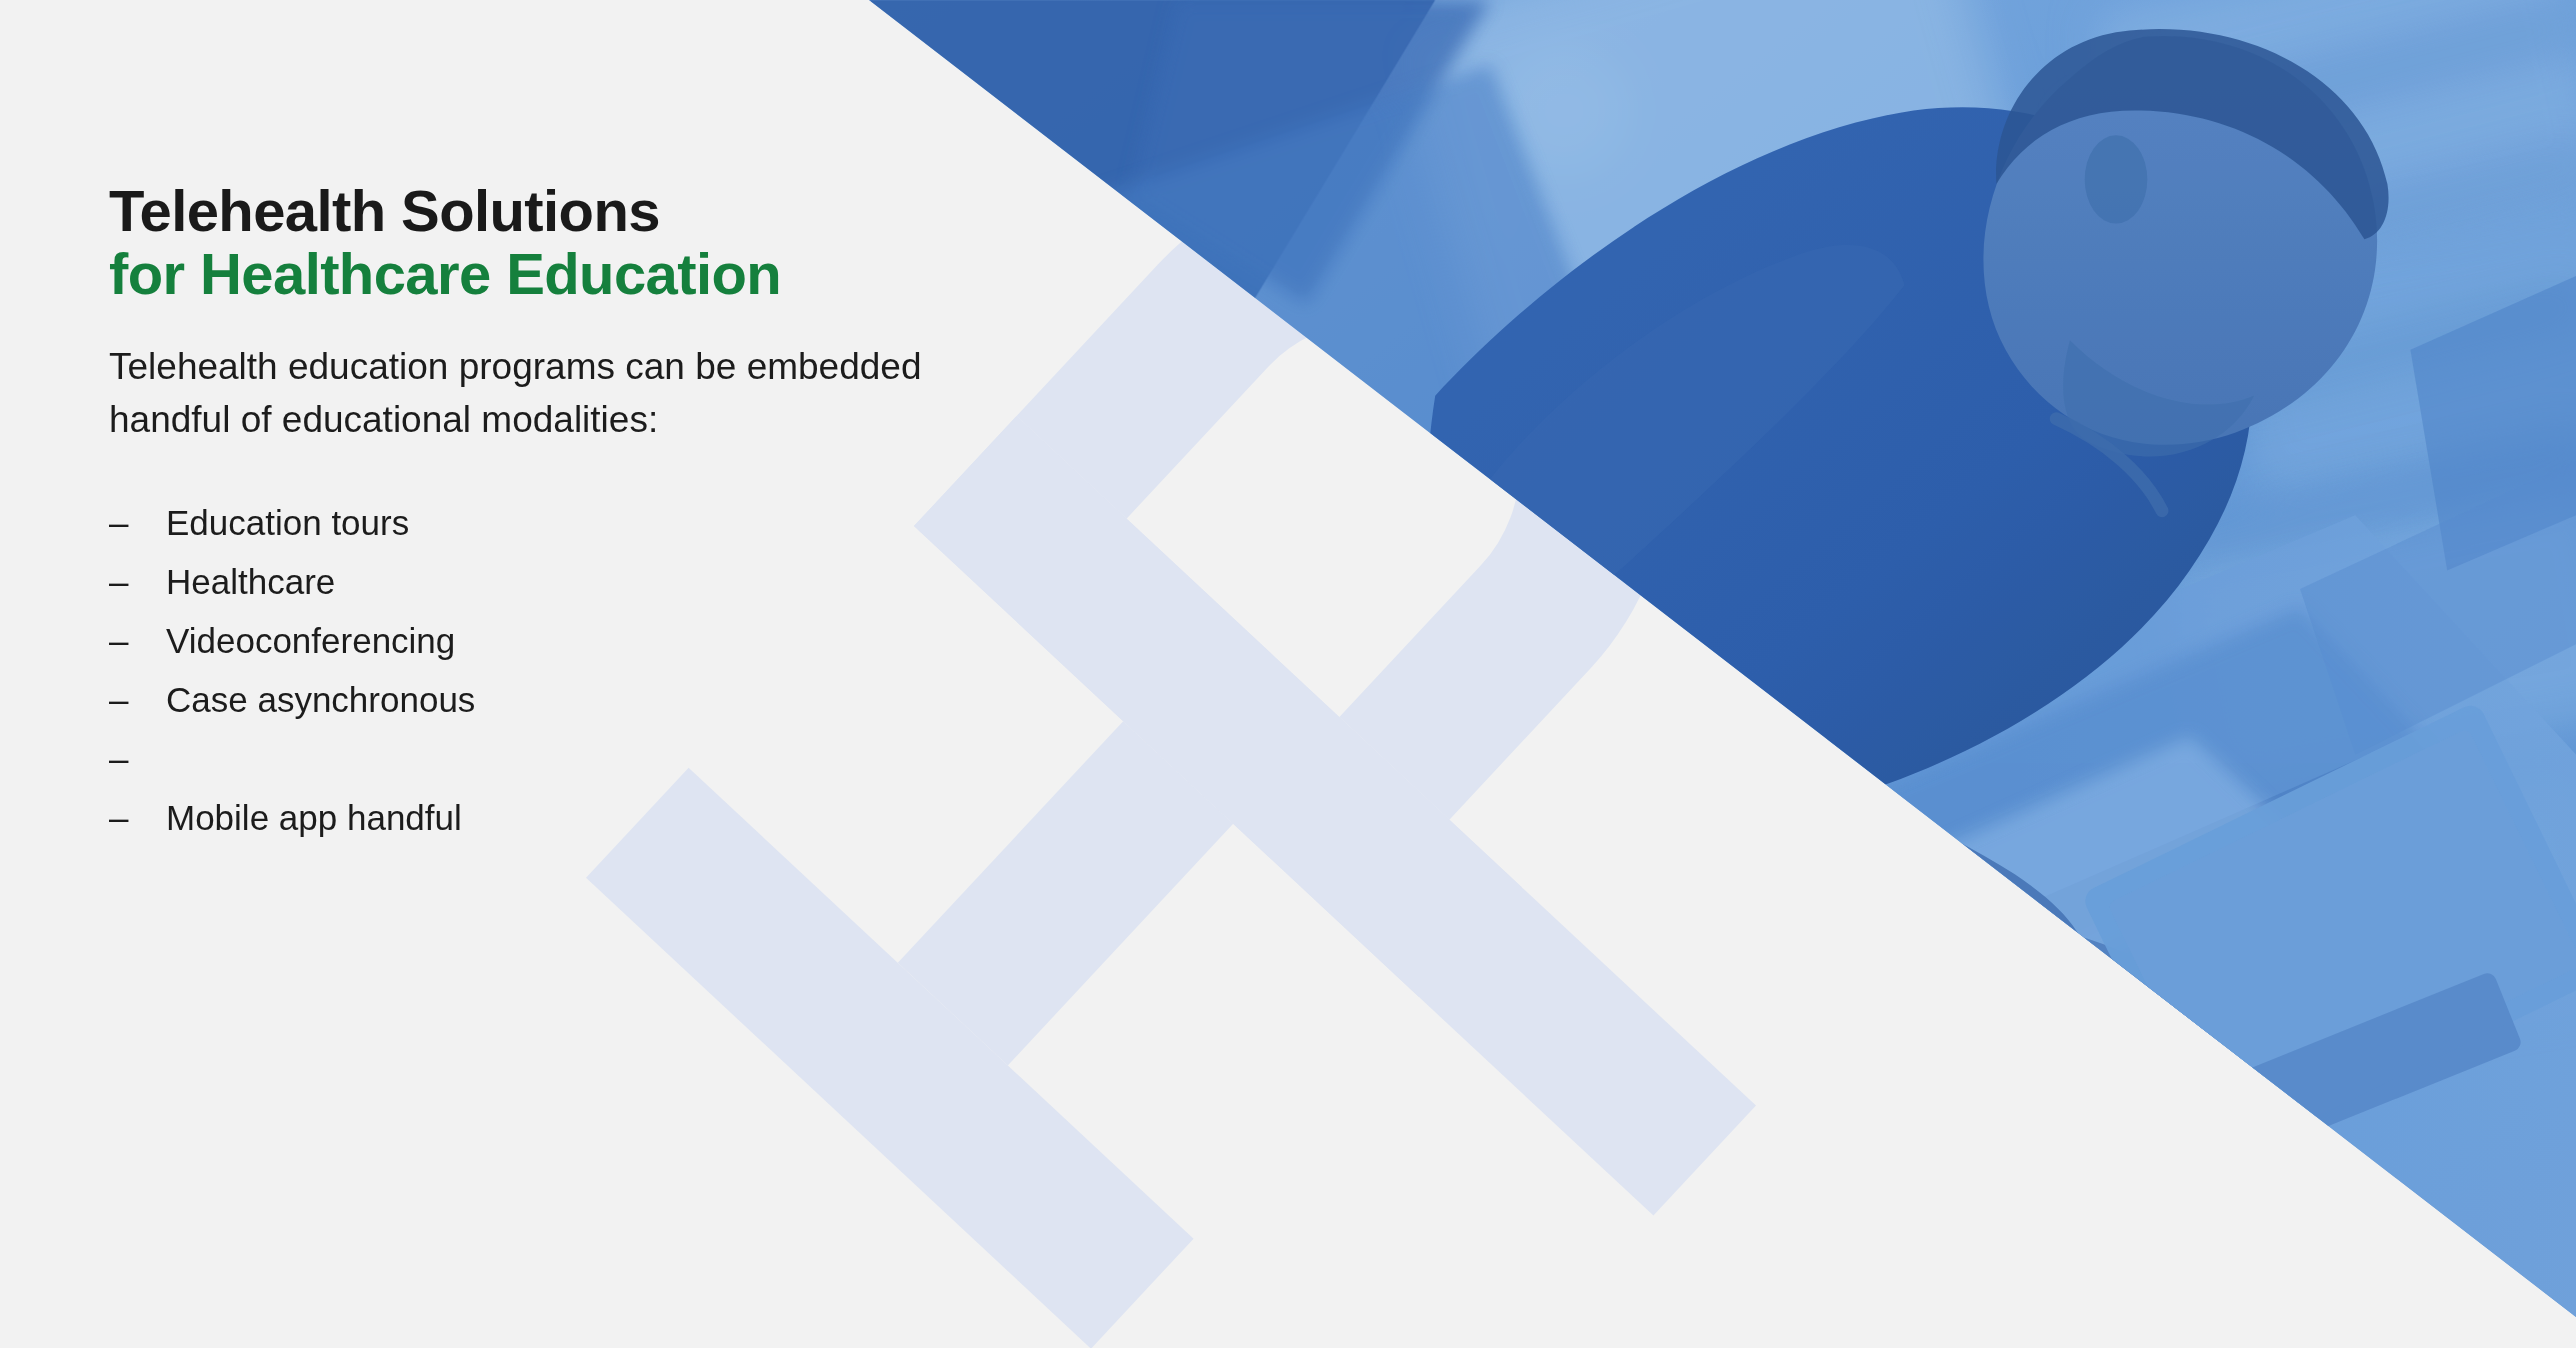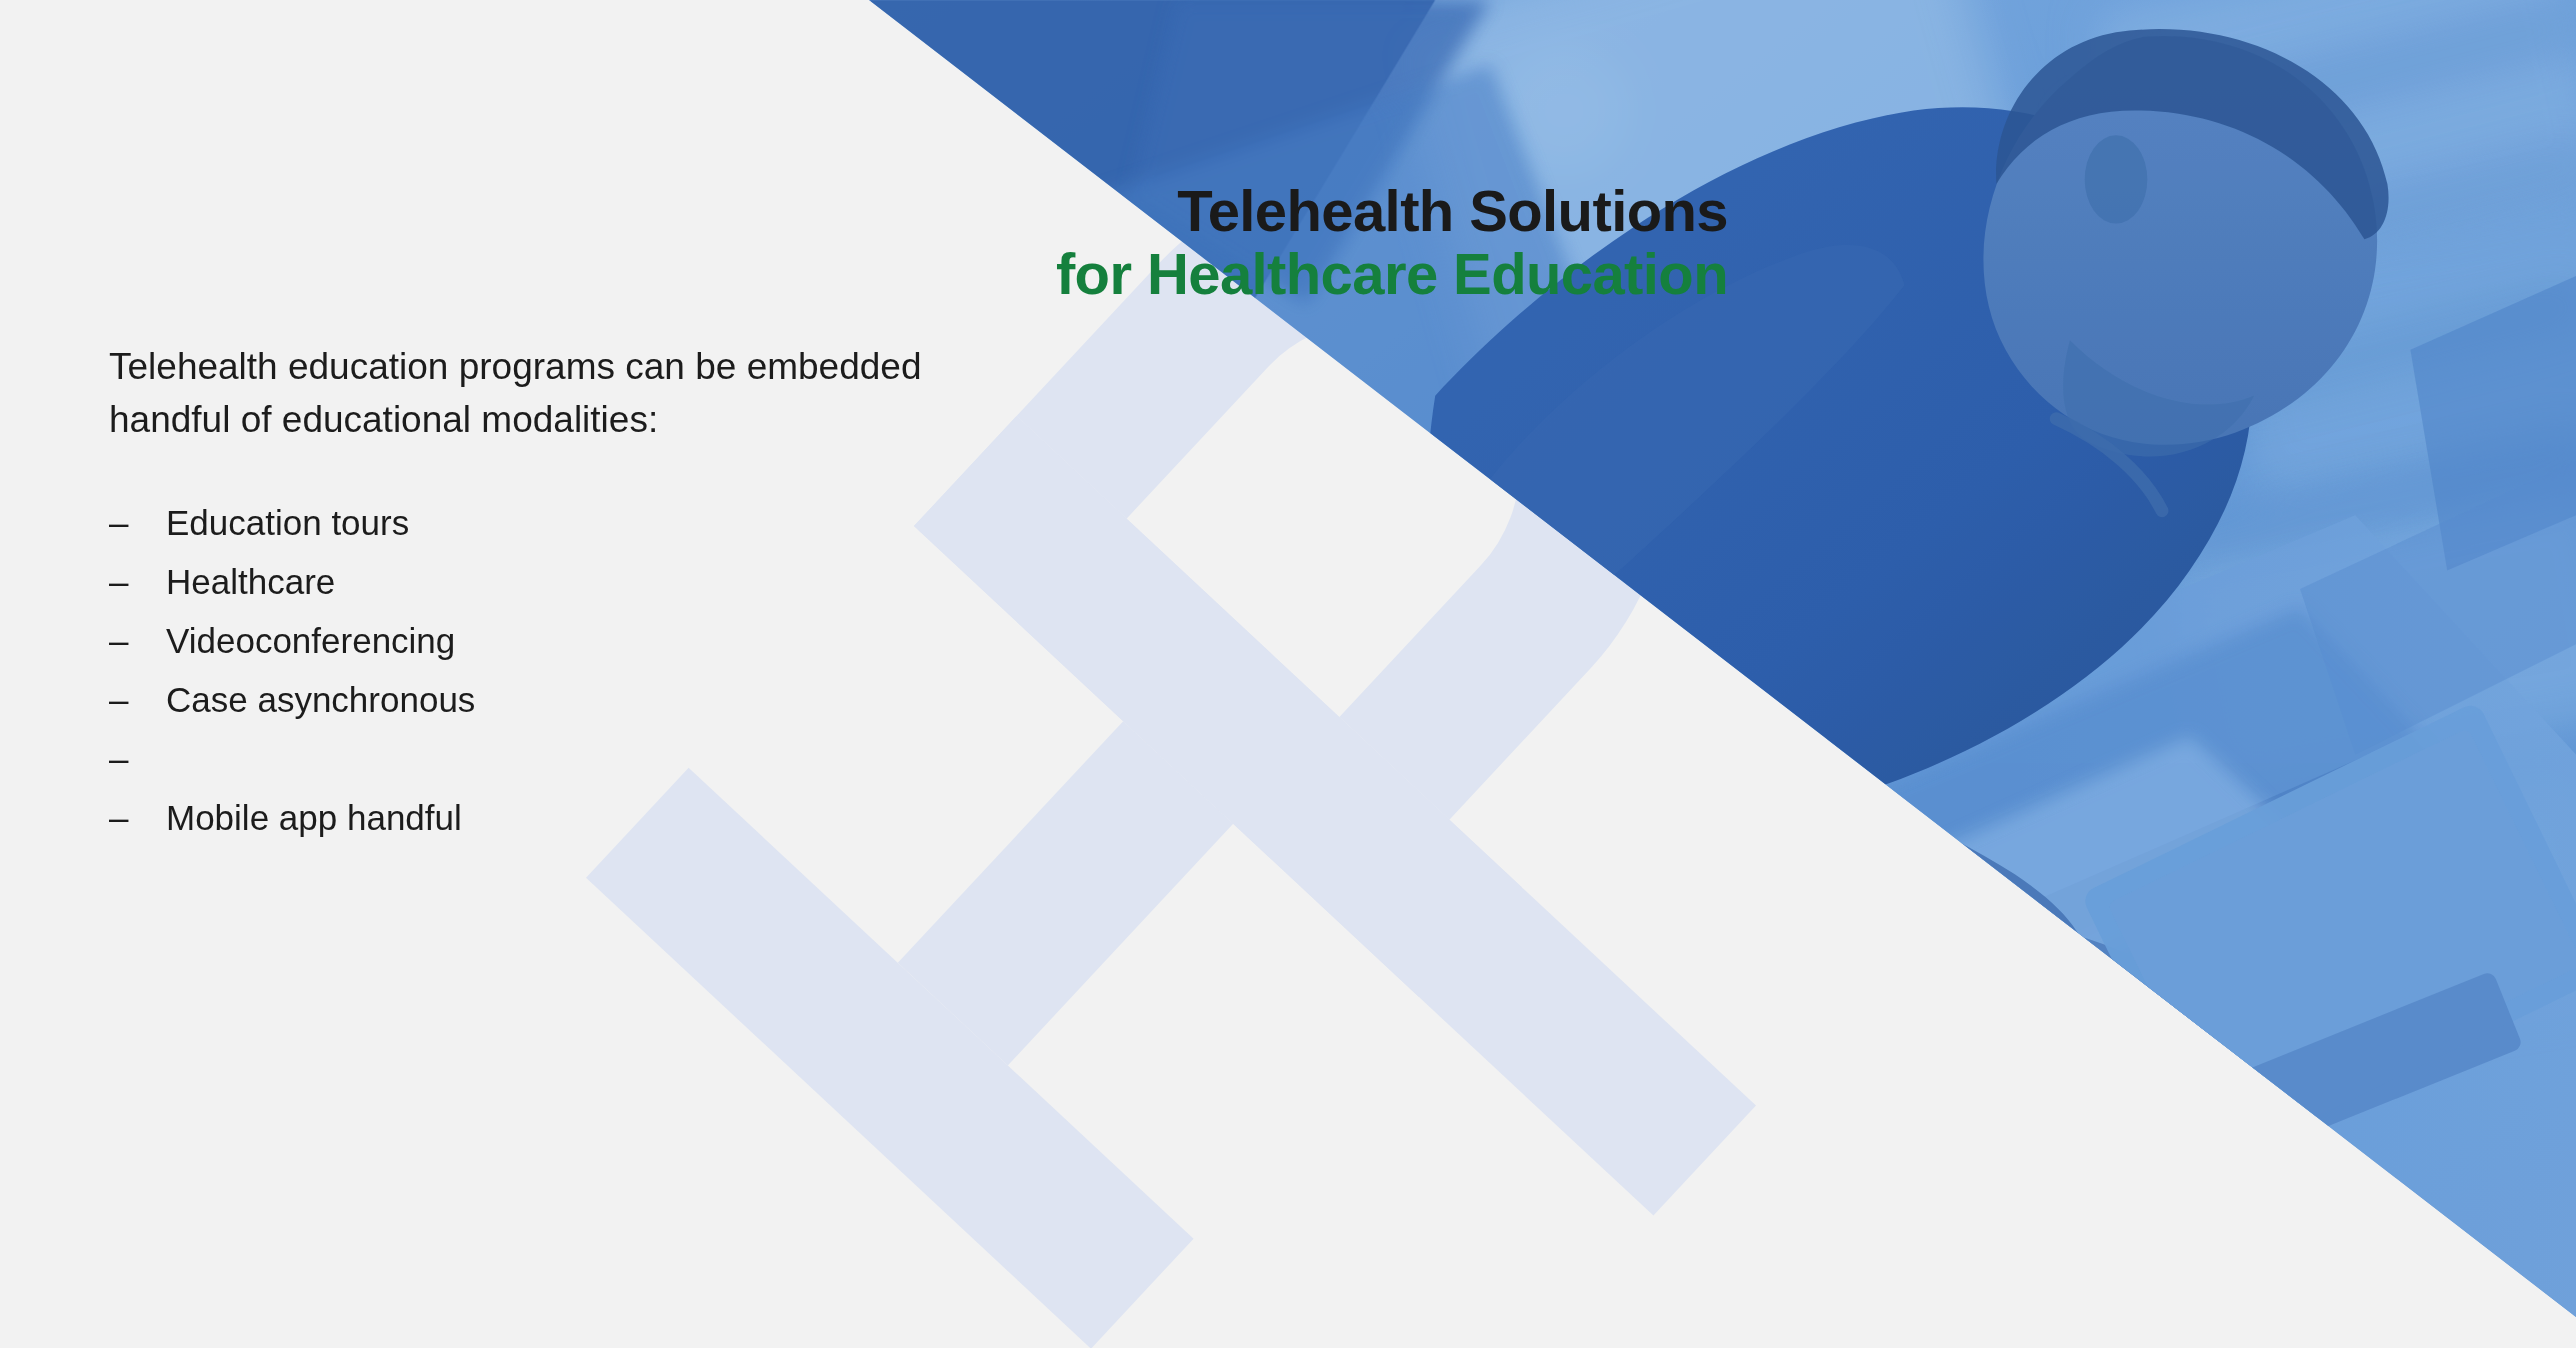--- a/index.html
+++ b/index.html
@@ -43,21 +43,21 @@
   }
   #photo-panel svg { display:block; width:2576px; height:1349px; }
 
   
   #text-column {
     position:absolute;
     left:109px; top:180px;
     width:1619px;
   }
 
-  #title-block { margin-bottom:0;text-align:right; }
+  #title-block { margin-bottom:0; }
   .headline {
     font-size:58px;
     font-weight:bold;
     line-height:1.08;
     letter-spacing:-0.6px;
     white-space:nowrap;
   }
   #title-line-1 { color:#1a1a1a; }
   #title-line-2 { color:#15803d; }
 

